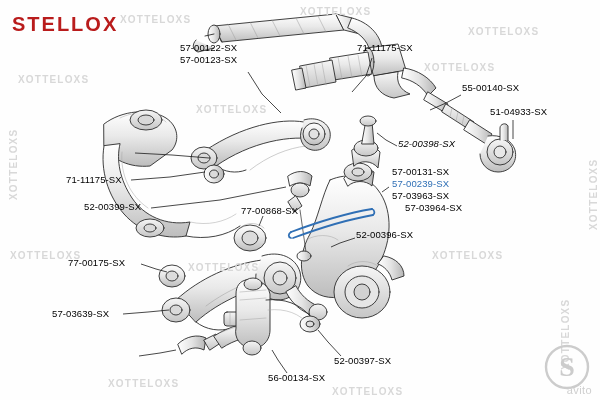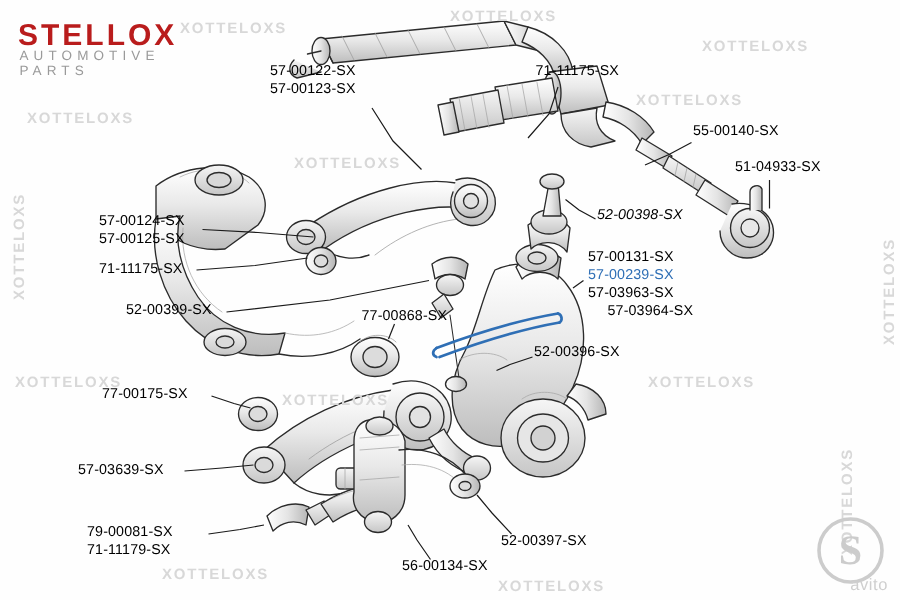--- a/index.html
+++ b/index.html
@@ -280,21 +280,20 @@
   <div class="wm" style="left:188px; top:262px;">XOTTELOXS</div>
   <div class="wm" style="left:432px; top:250px;">XOTTELOXS</div>
   <div class="wm" style="left:108px; top:378px;">XOTTELOXS</div>
   <div class="wm" style="left:332px; top:386px;">XOTTELOXS</div>
   <div class="wm rot" style="left:8px; top:200px;">XOTTELOXS</div>
   <div class="wm rot" style="left:588px; top:230px;">XOTTELOXS</div>
   <div class="wm rot" style="left:560px; top:370px;">XOTTELOXS</div>
 
   <div class="brand">
     <div class="bname">STELLOX</div>
-    <div class="bsub">AUTOMOTIVE PARTS</div>
   </div>
 
   <svg class="slogo" viewBox="0 0 46 46">
     <circle cx="23" cy="23" r="21" fill="none" stroke="#cccccc" stroke-width="2.4"></circle>
     <text x="23" y="32" text-anchor="middle" font-family="Liberation Serif, serif" font-size="28" font-weight="bold" fill="#cccccc">S</text>
   </svg>
 
   <div class="label" style="left:180px; top:42px;">
     <div>57-00122-SX</div>
     <div>57-00123-SX</div>
@@ -309,24 +308,20 @@
   </div>
 
   <div class="label" style="left:490px; top:106px;">
     <div>51-04933-SX</div>
   </div>
 
   <div class="label" style="left:398px; top:138px;font-style:italic;">
     <div>52-00398-SX</div>
   </div>
 
-  <div class="label" style="left:66px; top:142px;">
-    <div>57-00124-SX</div>
-    <div>57-00125-SX</div>
-  </div>
 
   <div class="label" style="left:66px; top:174px;">
     <div>71-11175-SX</div>
   </div>
 
   <div class="label" style="left:84px; top:201px;">
     <div>52-00399-SX</div>
   </div>
 
   <div class="label" style="left:241px; top:205px;">
@@ -354,24 +349,20 @@
   </div>
 
   <div class="label" style="left:68px; top:257px;">
     <div>77-00175-SX</div>
   </div>
 
   <div class="label" style="left:52px; top:308px;">
     <div>57-03639-SX</div>
   </div>
 
-  <div class="label" style="left:58px; top:349px;">
-    <div>79-00081-SX</div>
-    <div>71-11179-SX</div>
-  </div>
 
   <div class="label" style="left:268px; top:372px;">
     <div>56-00134-SX</div>
   </div>
 
   <div class="label" style="left:334px; top:355px;">
     <div>52-00397-SX</div>
   </div>
 
   <div class="avito">avito</div>

